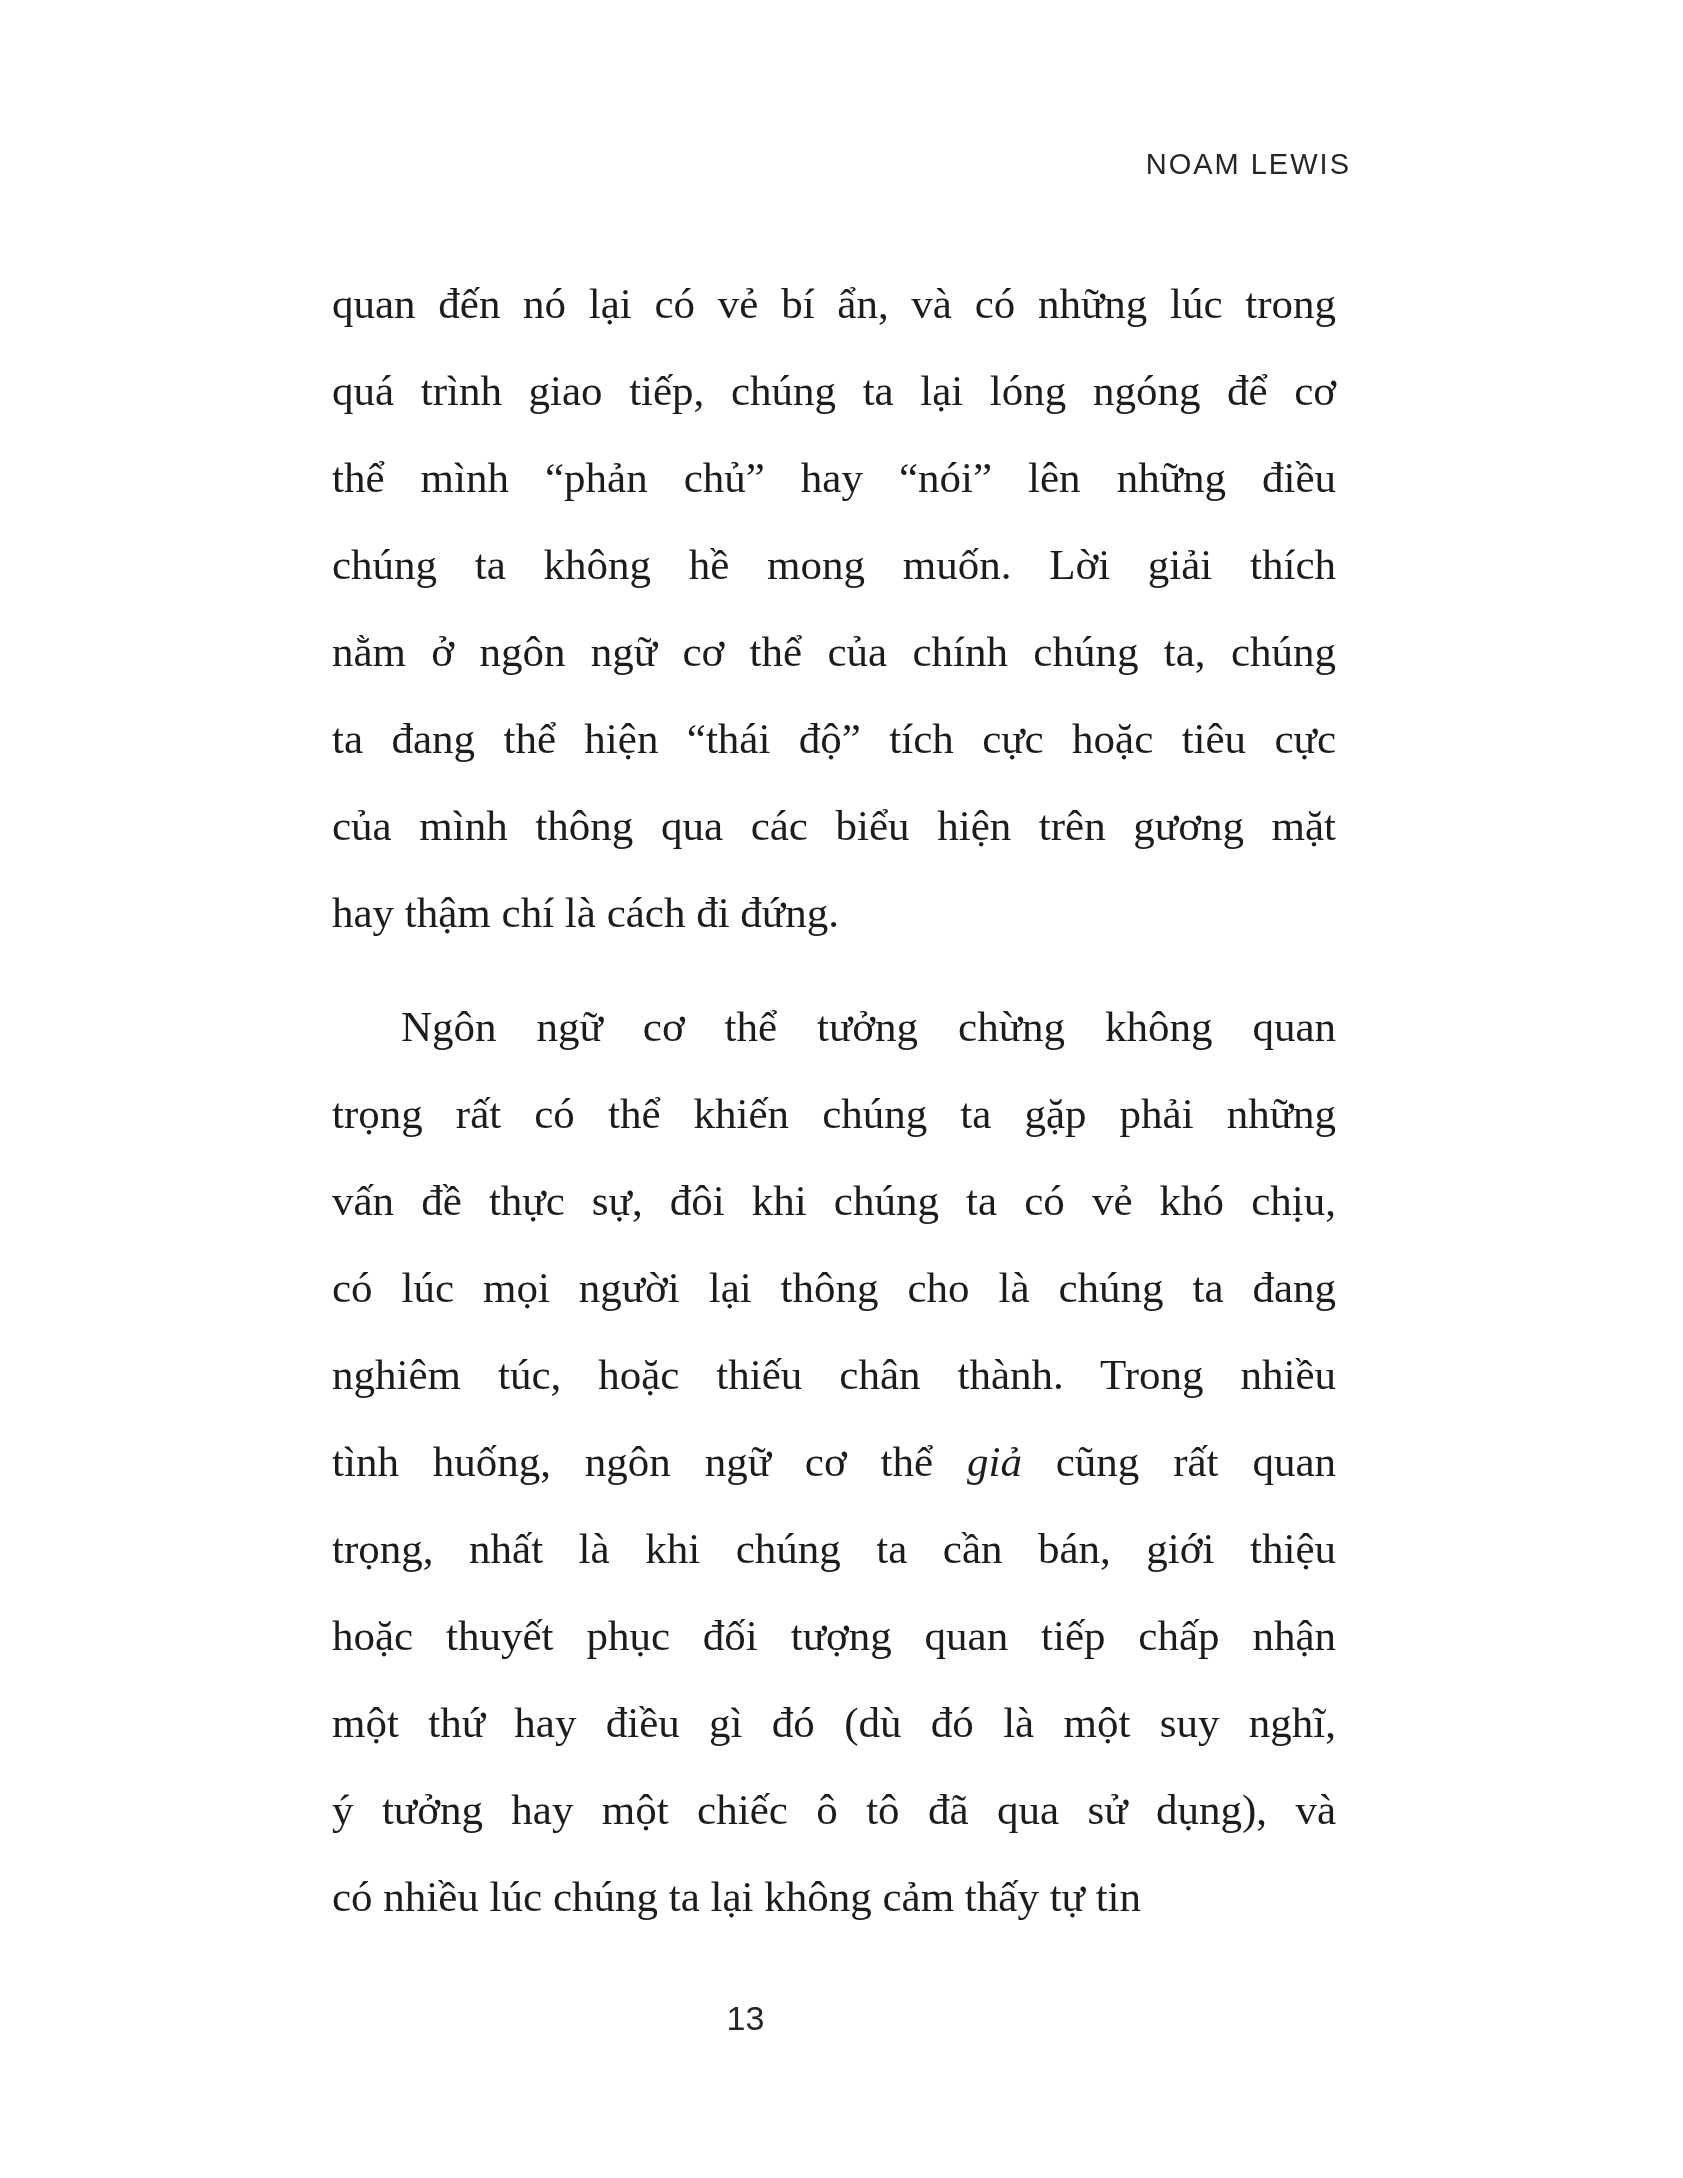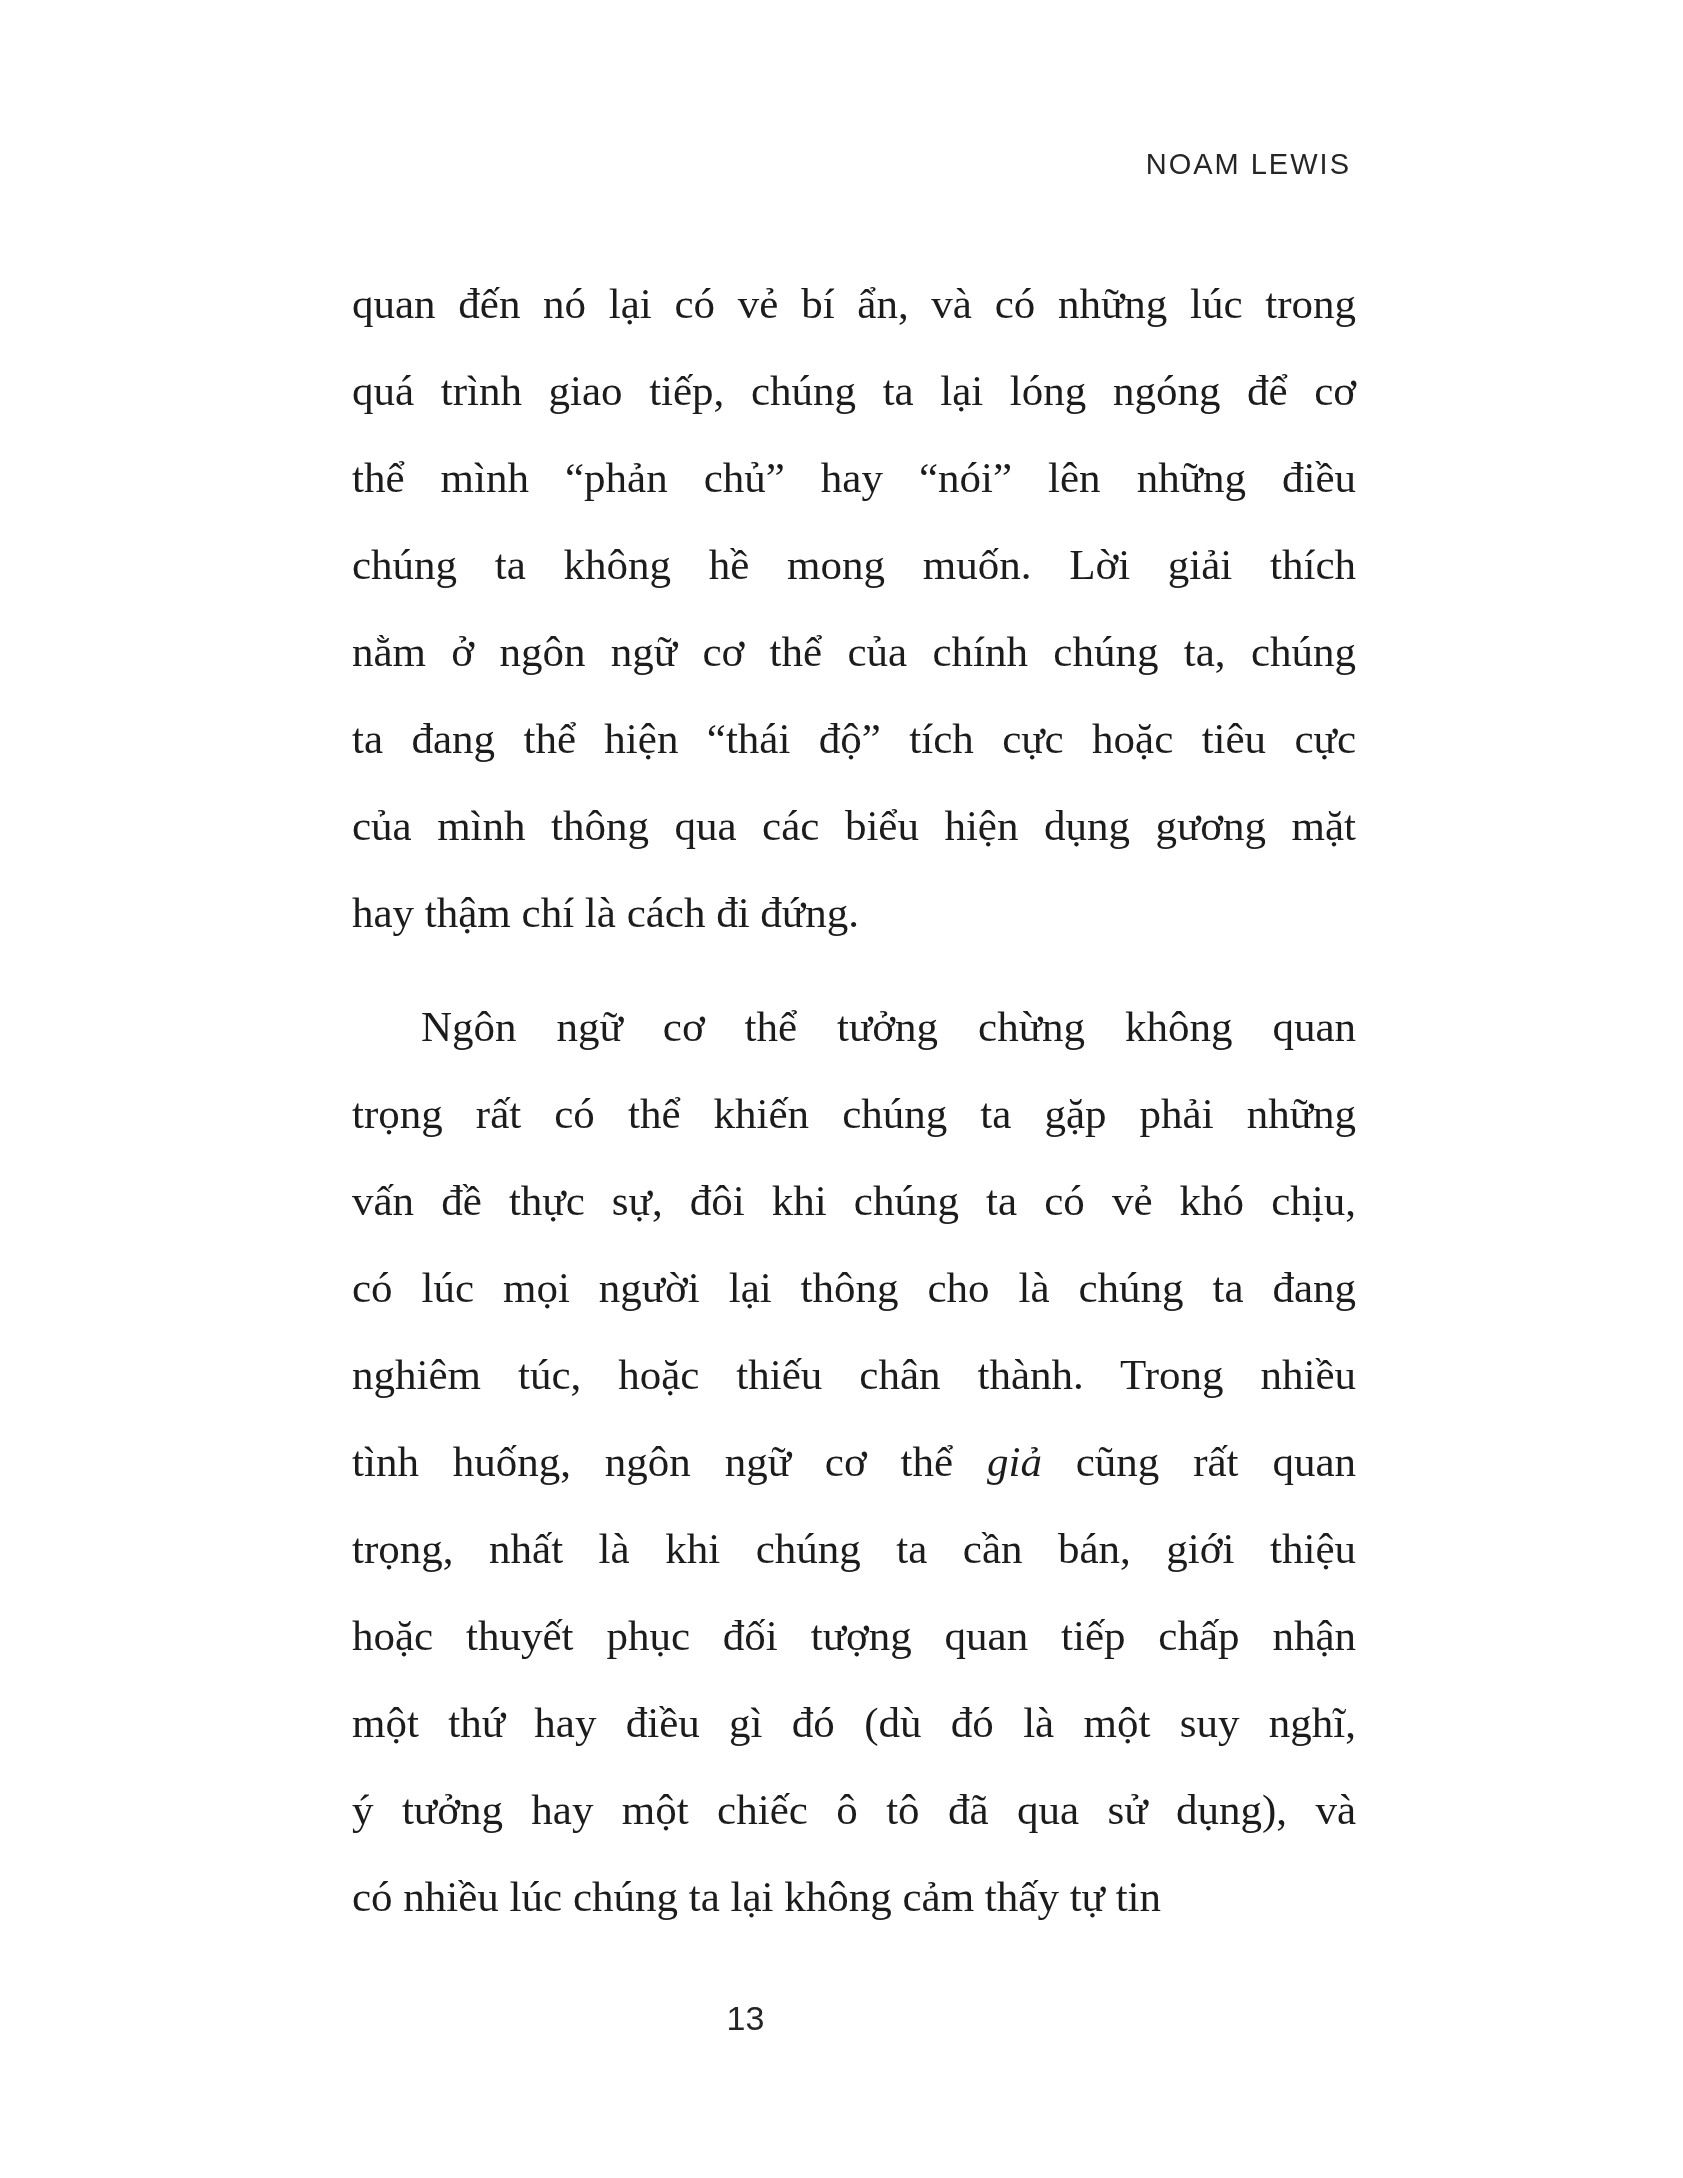--- a/index.html
+++ b/index.html
@@ -25,21 +25,21 @@
     text-align: right;
     font-family: "Liberation Sans", sans-serif;
     font-size: 29px;
     font-weight: 500;
     letter-spacing: 2px;
     color: #262626;
   }
   .content {
     position: absolute;
     top: 249px;
-    left: 352px;
+    left: 332px;
     width: 1004px;
   }
   .paragraph {
     margin: 0;
   }
   .paragraph + .paragraph {
     margin-top: 27px;
   }
   .line {
     font-size: 43px;
@@ -78,21 +78,21 @@
 
   <div class="content">
 
     <div class="paragraph">
       <div class="line">quan đến nó lại có vẻ bí ẩn, và có những lúc trong</div>
       <div class="line">quá trình giao tiếp, chúng ta lại lóng ngóng để cơ</div>
       <div class="line">thể mình “phản chủ” hay “nói” lên những điều</div>
       <div class="line">chúng ta không hề mong muốn. Lời giải thích</div>
       <div class="line">nằm ở ngôn ngữ cơ thể của chính chúng ta, chúng</div>
       <div class="line">ta đang thể hiện “thái độ” tích cực hoặc tiêu cực</div>
-      <div class="line">của mình thông qua các biểu hiện dụng gương mặt</div>
+      <div class="line">của mình thông qua các biểu hiện trên gương mặt</div>
       <div class="line last">hay thậm chí là cách đi đứng.</div>
     </div>
 
     <div class="paragraph">
       <div class="line indent">Ngôn ngữ cơ thể tưởng chừng không quan</div>
       <div class="line">trọng rất có thể khiến chúng ta gặp phải những</div>
       <div class="line">vấn đề thực sự, đôi khi chúng ta có vẻ khó chịu,</div>
       <div class="line">có lúc mọi người lại thông cho là chúng ta đang</div>
       <div class="line">nghiêm túc, hoặc thiếu chân thành. Trong nhiều</div>
       <div class="line"><span>tình huống, ngôn ngữ cơ thể </span><i>giả</i><span> cũng rất quan</span></div>

